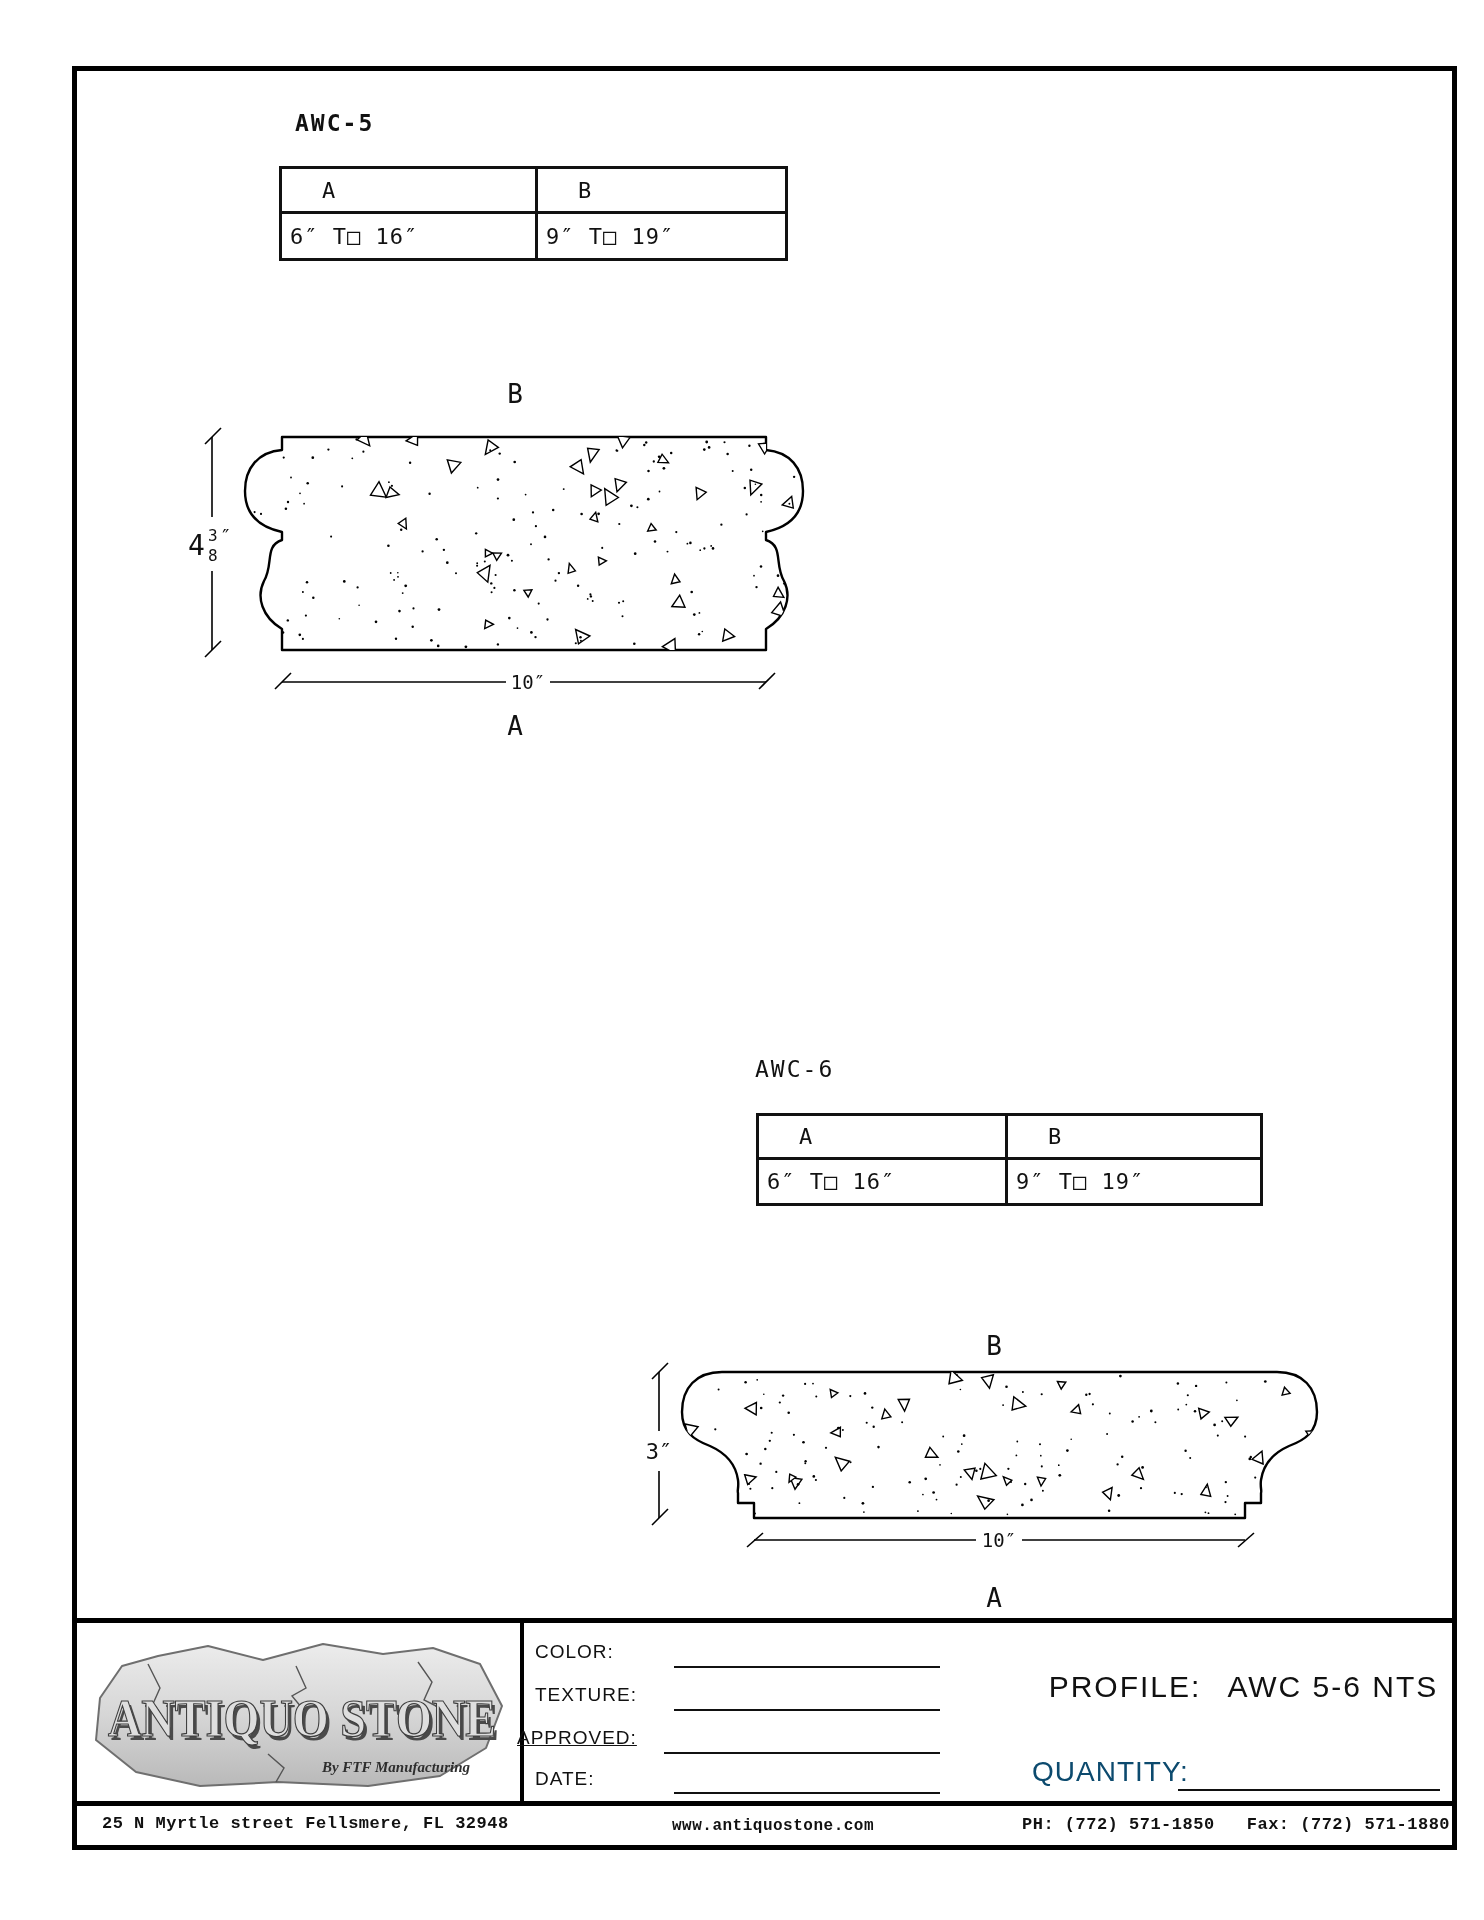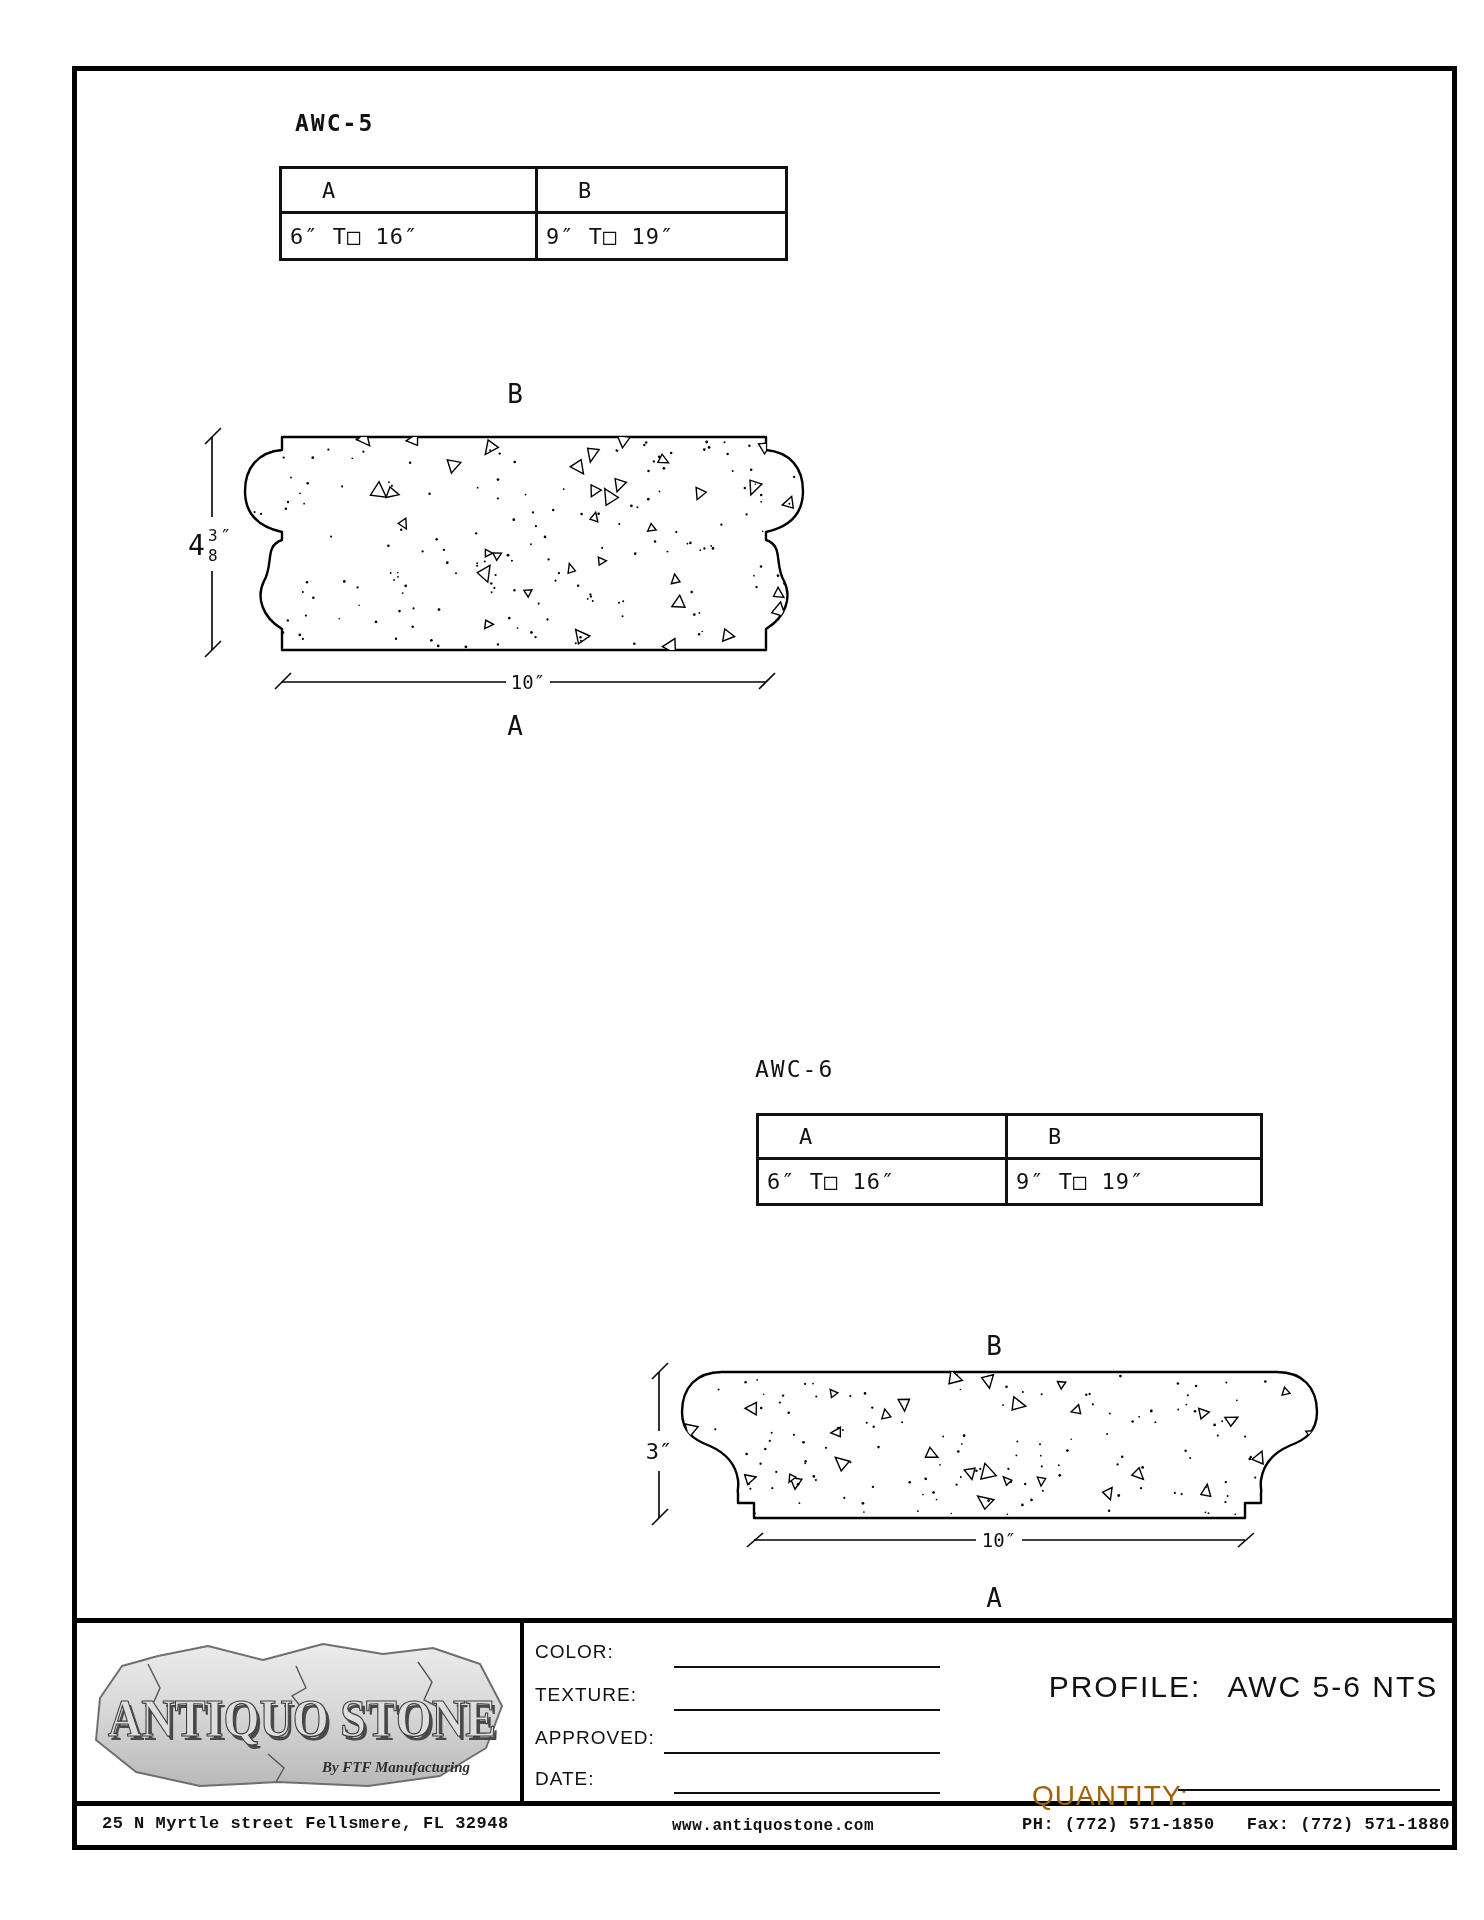--- a/index.html
+++ b/index.html
@@ -30,21 +30,21 @@
   .tb-field{
     font-family:"Liberation Sans",sans-serif;font-size:19px;letter-spacing:1px;color:#111;
   }
   .tb-underline{background:#111;height:2px;}
   .tb-profile{
     font-family:Liberation Sans, sans-serif;font-size:30px;letter-spacing:2px;color:#111;
     white-space:pre;
   }
   .tb-profile .gap{display:inline-block;width:26px;}
   .tb-quantity{
-    font-family:"Liberation Sans",sans-serif;font-size:28px;letter-spacing:1px;color:#a16207;margin-top:24px;
+    font-family:"Liberation Sans",sans-serif;font-size:28px;letter-spacing:1px;color:#0c4a6e;
   }
   .footer-text{
     font-family:Liberation Mono, monospace;font-size:17px;font-weight:bold;
     letter-spacing:0.5px;color:#111;white-space:pre;
   }
   svg text{fill:#111;}
   .cad-label{font-family:"DejaVu Sans Mono",monospace;font-size:26px;}
   .cad-dim{font-family:"DejaVu Sans Mono",monospace;font-size:19px;}
   .cad-dim-small{font-family:"DejaVu Sans Mono",monospace;font-size:16px;}
 </style>
@@ -546,21 +546,21 @@
   <text x="214" y="100" text-anchor="middle" textLength="388" lengthAdjust="spacingAndGlyphs" style="font-family:'Liberation Serif',serif;font-weight:bold;font-size:52px;fill:#dedede;stroke:#3f3f3f;stroke-width:1.2px;">ANTIQUO STONE</text>
   <text x="308" y="136" text-anchor="middle" style="font-family:'Liberation Serif',serif;font-style:italic;font-weight:bold;font-size:15px;fill:#2e2e2e;">By FTF Manufacturing</text>
 </svg>
 
 <div class="abs tb-field" style="left:535px;top:1641px;">COLOR:</div>
 <div class="abs tb-underline" style="left:674px;top:1666px;width:266px;"></div>
 
 <div class="abs tb-field" style="left:535px;top:1684px;">TEXTURE:</div>
 <div class="abs tb-underline" style="left:674px;top:1709px;width:266px;"></div>
 
-<div class="abs tb-field" style="left:535px;top:1727px;">APPROVED:</div>
+<div class="abs tb-field" style="left:517px;top:1727px;text-decoration:underline;">APPROVED:</div>
 <div class="abs tb-underline" style="left:664px;top:1752px;width:276px;"></div>
 
 <div class="abs tb-field" style="left:535px;top:1768px;">DATE:</div>
 <div class="abs tb-underline" style="left:674px;top:1792px;width:266px;"></div>
 
 <div class="abs tb-profile" style="left:1028px;top:1636px;">
   <span>PROFILE:</span><span class="gap"></span><span>AWC 5-6 NTS</span>
 </div>
 <div class="abs tb-quantity" style="left:1032px;top:1756px;">QUANTITY:</div>
 <div class="abs tb-underline" style="left:1178px;top:1789px;width:262px;"></div>

